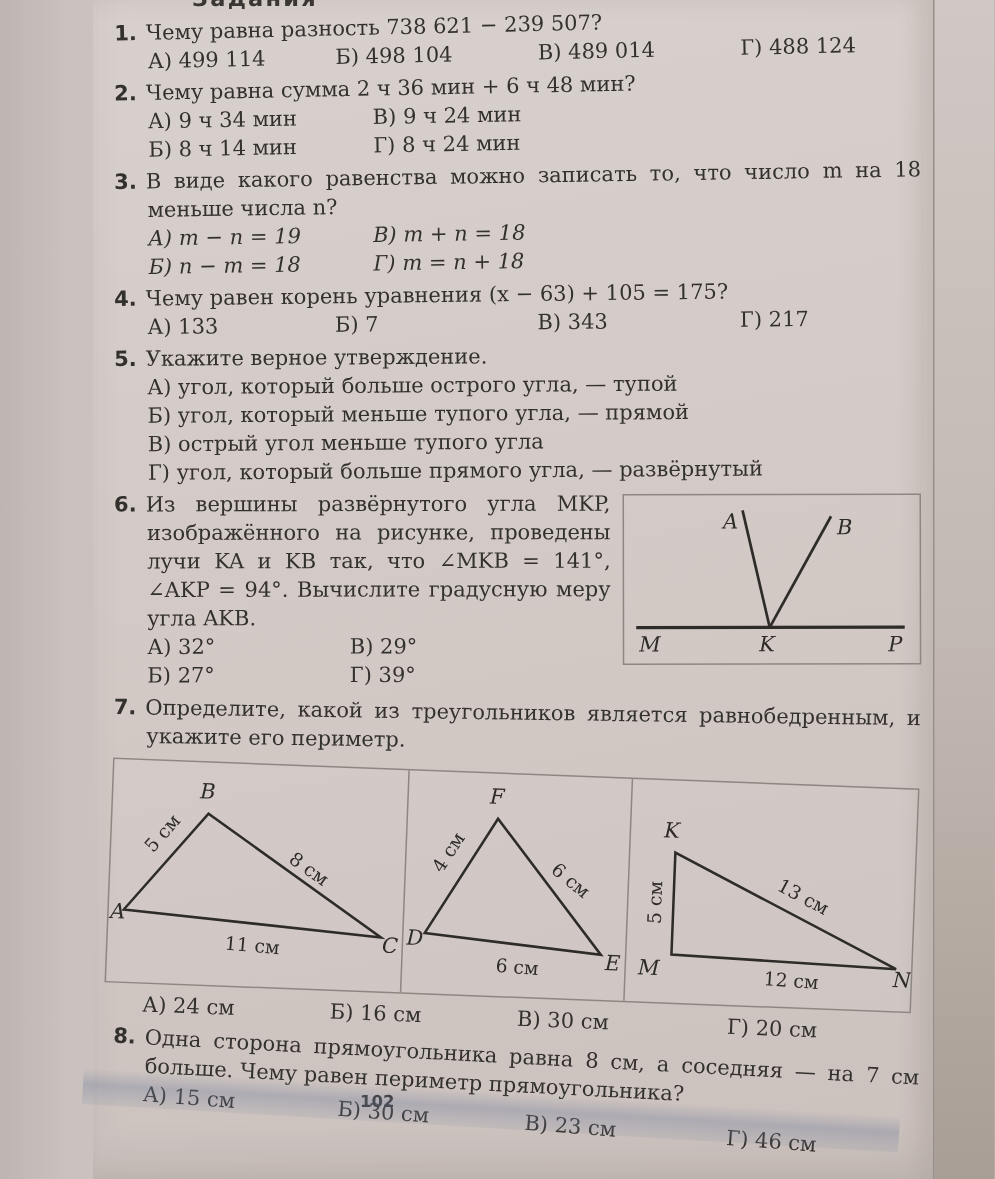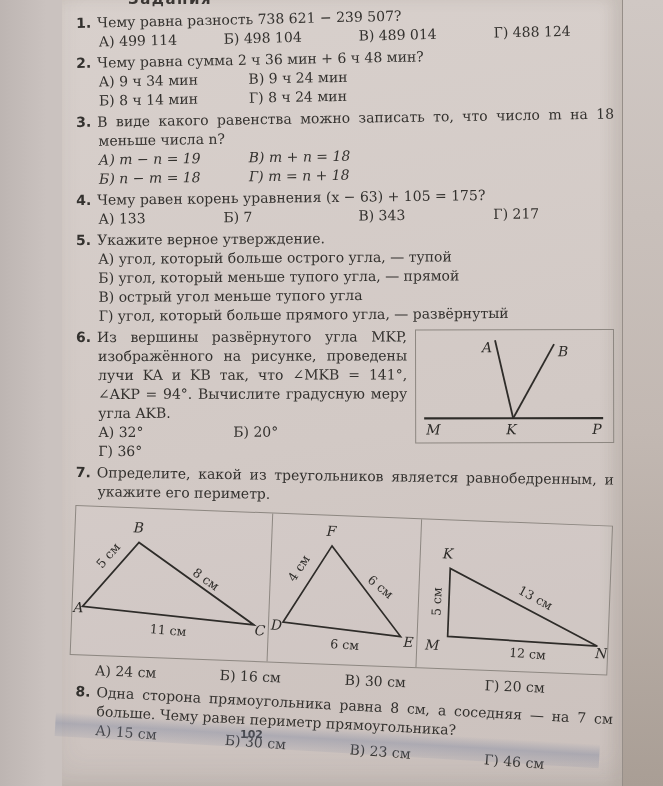--- a/index.html
+++ b/index.html
@@ -126,22 +126,23 @@
             <text class="vtx" x="66" y="22">A</text>
             <text class="vtx" x="142" y="26">B</text>
             <text class="vtx" x="10" y="104">M</text>
             <text class="vtx" x="90" y="104">K</text>
             <text class="vtx" x="176" y="104">P</text>
           </svg>
         </div>
         <p class="qp"><span class="qnum">6.</span><span>Из вершины развёрнутого угла MKP, изображённого на рисунке, проведены лучи KA и KB так, что ∠MKB = 141°, ∠AKP = 94°. Вычислите градусную меру угла AKB.</span></p>
         <div class="opts grid2n">
           <span class="opt">А) 32°</span>
-          <span class="opt">Б) 20°</span>
-          <span class="opt">Г) 36°</span>
+          <span class="opt">В) 29°</span>
+          <span class="opt">Б) 27°</span>
+          <span class="opt">Г) 39°</span>
         </div>
       </div>
 
       <div class="q" style="transform:rotate(0.8deg)">
         <p class="qp"><span class="qnum">7.</span><span>Определите, какой из треугольников является равнобедренным, и укажите его периметр.</span></p>
 
         <div class="fig7">
           <div class="cell" style="width:196px">
             <svg width="194" height="146" viewBox="0 0 194 146">
               <path class="fig-line" d="M10,100 L64,34 L182,112 Z" stroke-width="1.7"></path>

